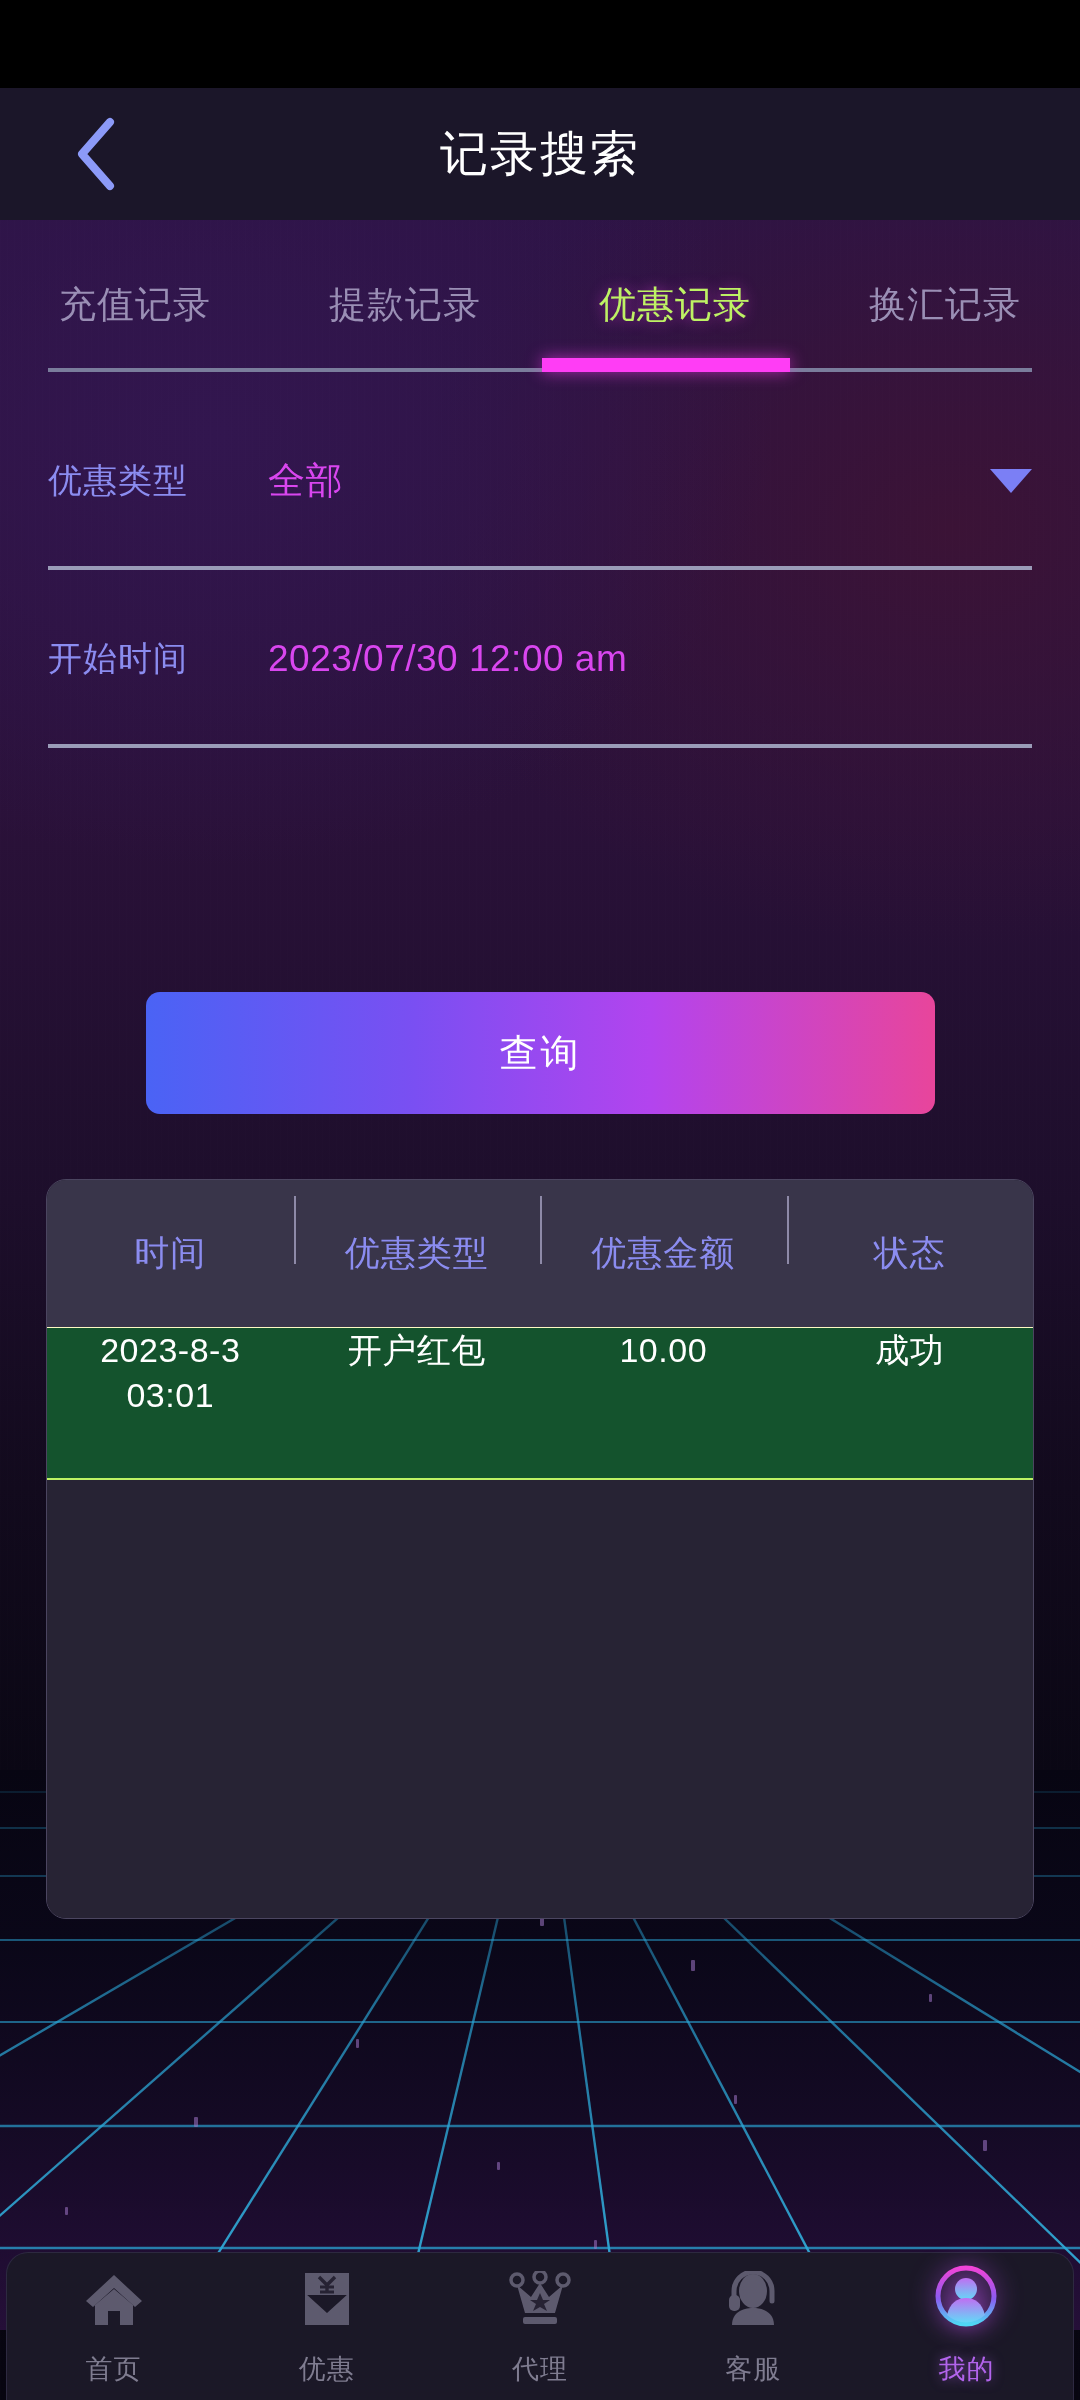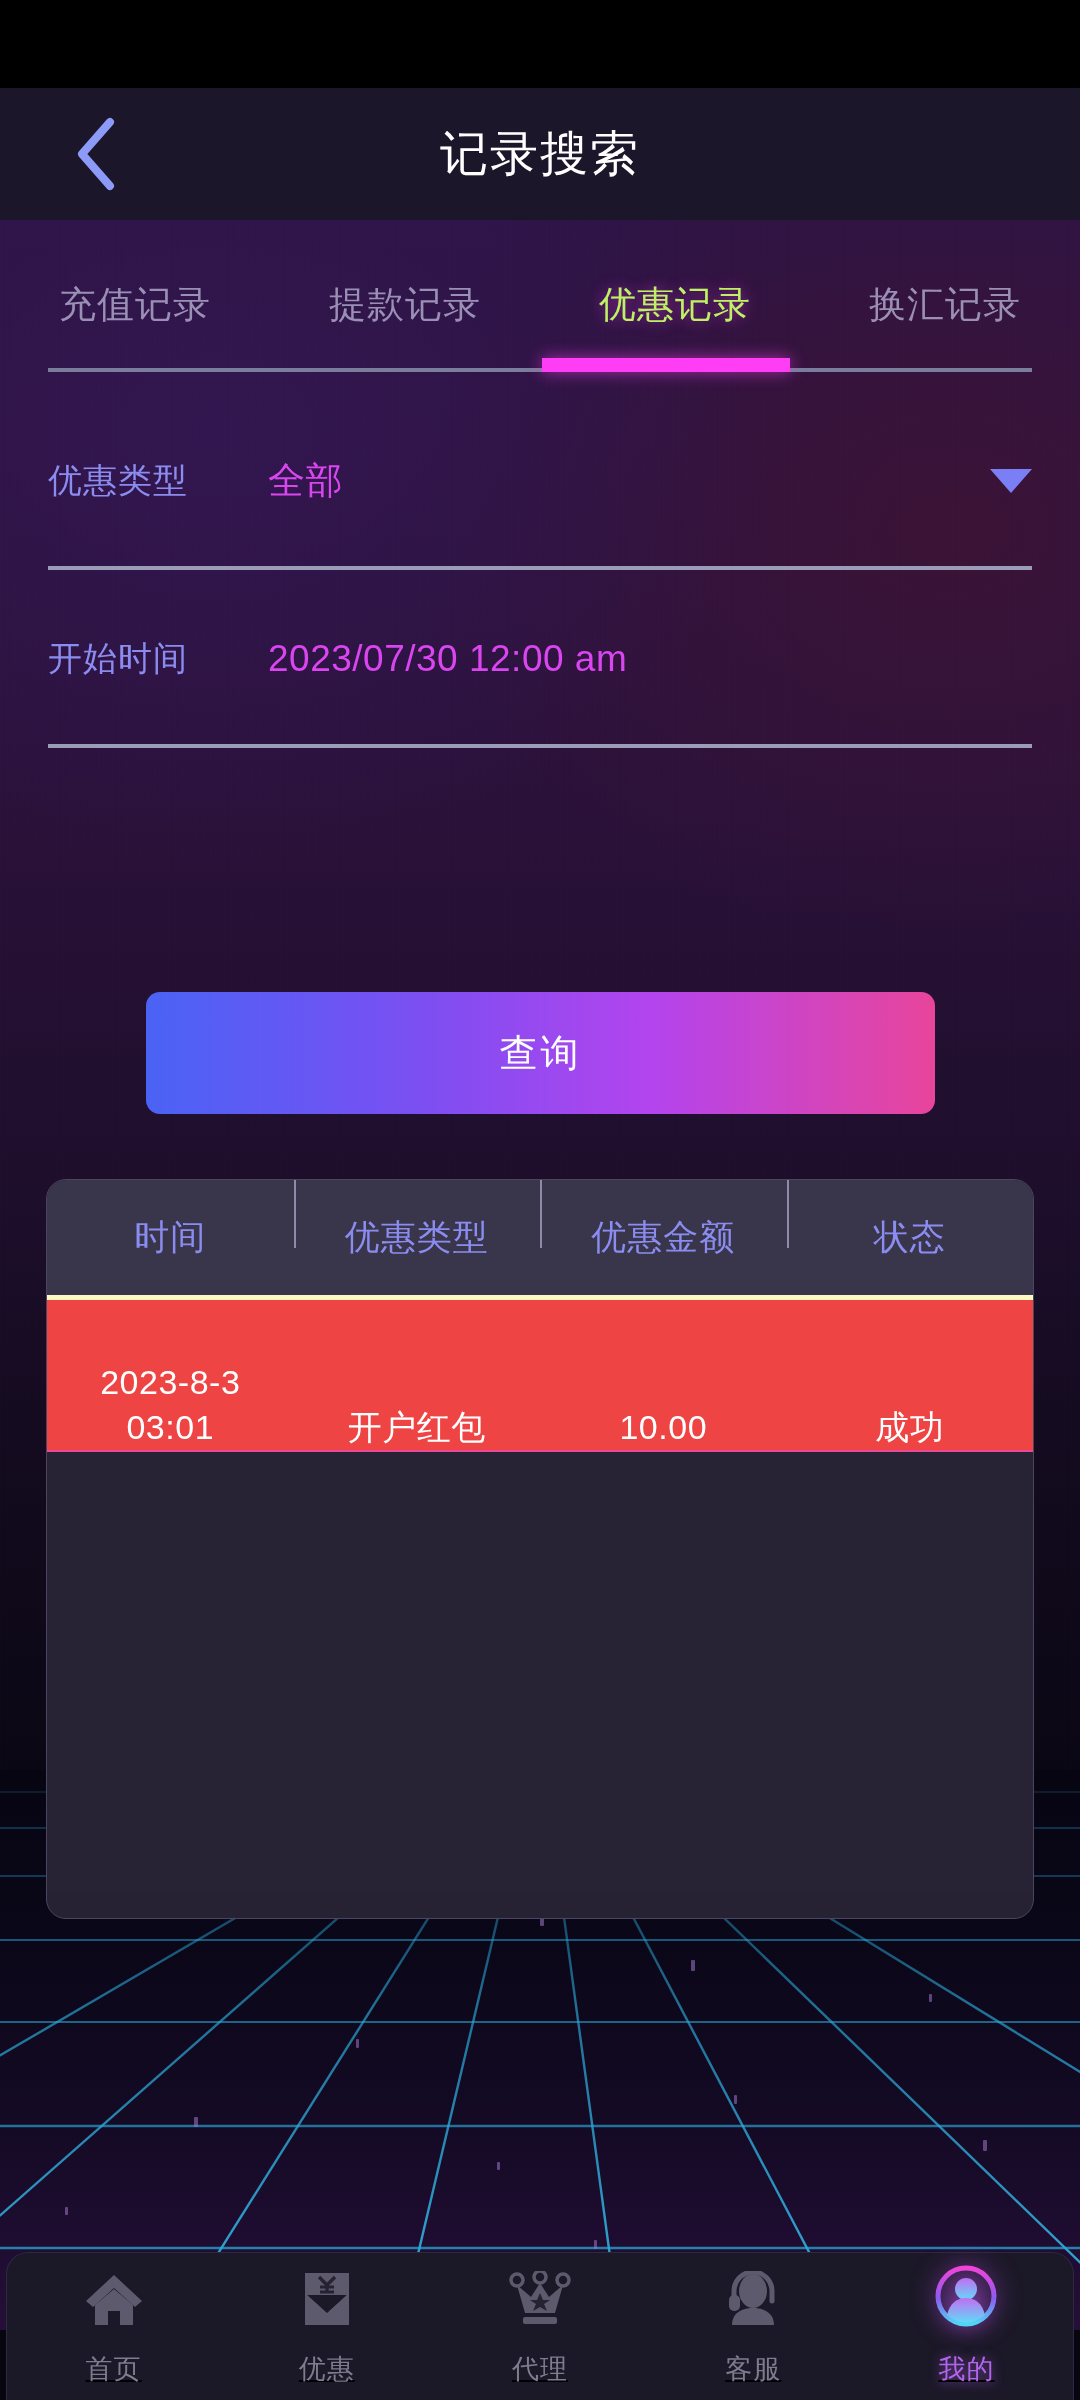--- a/index.html
+++ b/index.html
@@ -107,52 +107,52 @@
     display:flex; align-items:center; justify-content:center;
     color:#fff; font-size:38px; letter-spacing:3px; border:none; cursor:pointer;
   }
 
   
   .table-card {
     position:absolute; left:46px; top:1179px; width:988px; height:740px;
     background:#262233; border:1px solid #4b4560; border-radius:20px; overflow:hidden;
   }
   .table-head {
-    display:flex; height:120px; align-items:center;
-    background:#39354a; border-bottom:5px solid #fef9c3;
+    display:flex; height:148px; align-items:center;
+    background:#39354a; border-bottom:1px solid #fef9c3;
   }
   .table-head .th {
     flex:1; text-align:center; position:relative;
     color:#8b8cf0; font-size:35px; letter-spacing:1px;
   }
   .table-head .th + .th::before {
     content:""; position:absolute; left:0; top:-34px; width:2px; height:68px;
     background:#8e8aa8;
   }
   .table-body { background:#272334; }
   .table-row {
-    display:flex; align-items:flex-end; min-height:152px;
-    background:#ef4444; border-bottom:2px solid #ec4899;
+    display:flex; align-items:flex-start; min-height:152px;
+    background:#14532d; border-bottom:2px solid #bef264;
   }
   .table-row .td {
     flex:1; text-align:center; color:#ffffff; font-size:34px; line-height:1.32;
     white-space:pre-line; letter-spacing:.5px;
   }
   .table-empty { height:440px; background:#272334; }
 
   
   .bottom-nav {
     position:absolute; left:6px; bottom:0; width:1068px; height:148px;
     background:#1b1827; border-top-left-radius:22px; border-top-right-radius:22px;
     border:1px solid #2d2940; border-bottom:none;
     display:flex; align-items:center;
   }
   .nav-item {
     flex:1; display:flex; flex-direction:column; align-items:center; justify-content:center;
-    gap:22px; cursor:pointer;text-decoration:underline;
+    gap:22px; cursor:pointer;
   }
   .nav-icon { height:62px; display:flex; align-items:flex-end; justify-content:center; }
   .nav-label { font-size:27px; color:#7f7c90; letter-spacing:1px; }
   .nav-item.active .nav-label { color:#b264ec; text-shadow:0 0 12px rgba(178,100,236,.6); }
 </style>
 </head>
 <body>
 
 <div class="phone">
 

